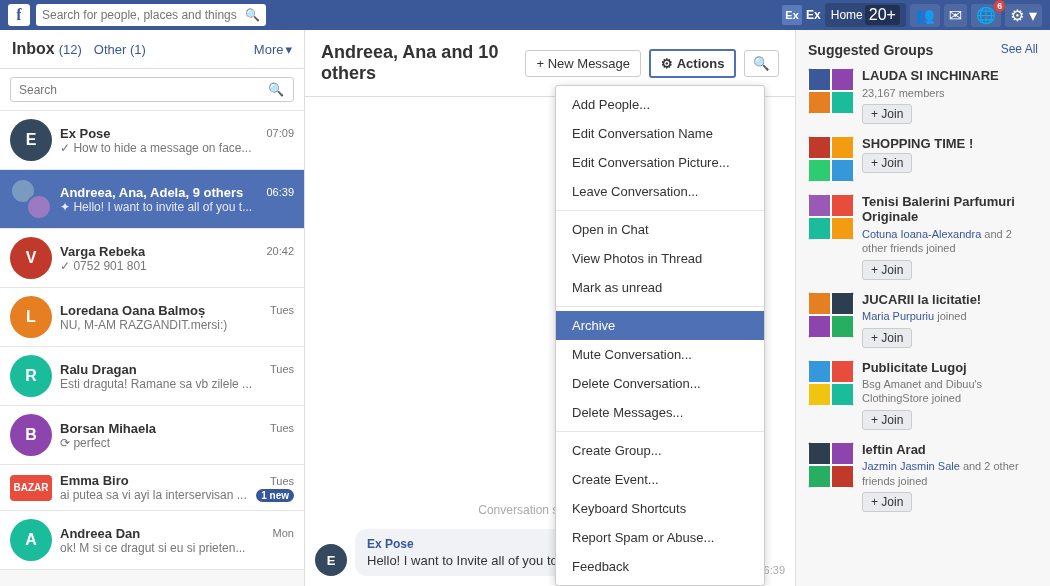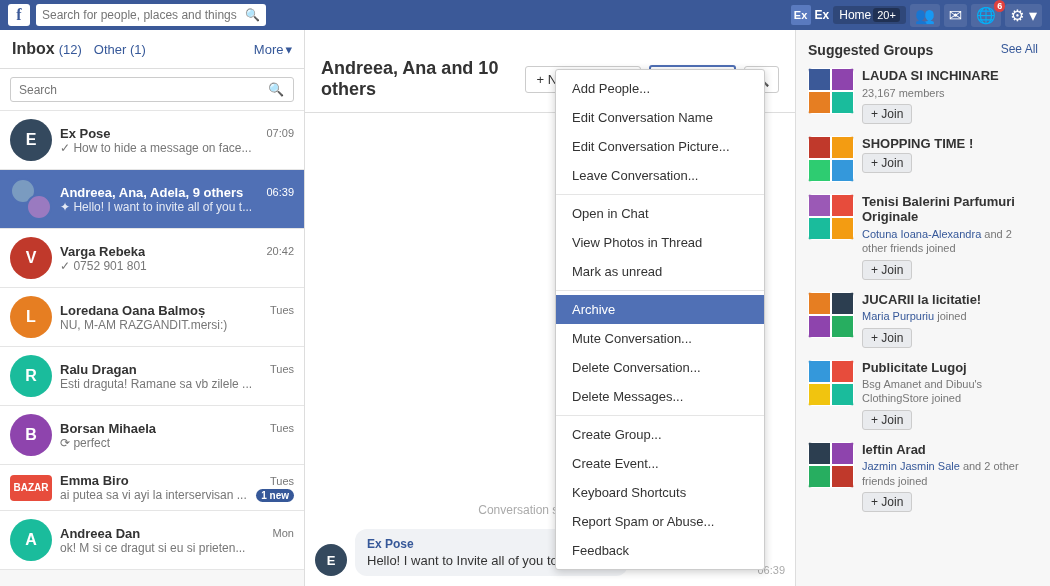--- a/index.html
+++ b/index.html
@@ -107,21 +107,20 @@
       flex: 1;
       display: flex;
       flex-direction: column;
       background: #fff;
       position: relative;
     }
     .convo-header {
       display: flex; align-items: center; padding: 12px 16px;
       border-bottom: 1px solid #ddd;
       background: #fff;
-      margin-top: 16px;
     }
     .convo-title { font-size: 18px; font-weight: bold; color: #333; flex: 1; }
     .convo-actions { display: flex; gap: 8px; align-items: center; }
     .btn-new-msg {
       background: #fff; border: 1px solid #ccc; border-radius: 3px;
       padding: 5px 10px; cursor: pointer; display: flex; align-items: center; gap: 4px;
       font-size: 13px; color: #333;
     }
     .btn-actions {
       background: #fff; border: 2px solid #5070b5; border-radius: 3px;
@@ -134,21 +133,21 @@
     .msg-bubble-row { display: flex; align-items: flex-end; gap: 8px; }
     .msg-bubble-avatar { width: 32px; height: 32px; border-radius: 50%; background: #aaa; flex-shrink: 0; overflow: hidden; }
     .msg-bubble { background: #f0f2f5; border-radius: 12px; padding: 8px 12px; max-width: 60%; }
     .msg-bubble .sender { font-weight: bold; color: #365899; font-size: 12px; margin-bottom: 2px; }
     .msg-bubble .text { font-size: 13px; color: #333; }
     .msg-bubble-time { font-size: 11px; color: #aaa; margin-left: auto; align-self: flex-end; }
 
     
     .dropdown-menu {
       position: absolute;
-      top: 39px;
+      top: 55px;
       right: 30px;
       width: 210px;
       background: #fff;
       border: 1px solid #ccc;
       border-radius: 3px;
       box-shadow: 0 2px 8px rgba(0,0,0,0.2);
       z-index: 100;
     }
     .dropdown-section { border-bottom: 1px solid #e5e5e5; padding: 4px 0; }
     .dropdown-section:last-child { border-bottom: none; }
@@ -203,21 +202,21 @@
     <span class="search-bar-icon">🔍</span>
   </div>
   <div class="nav-spacer"></div>
   <div class="nav-icons">
     <div class="nav-user">
       <div class="nav-avatar" style="background:#5a7abf;color:#fff;display:flex;align-items:center;justify-content:center;font-size:11px;font-weight:bold;border-radius:2px;">Ex</div>
       <span>Ex</span>
     </div>
     <div class="home-btn">
       <span>Home</span>
-      <span style="font-size:11px;background:rgba(0,0,0,0.3);border-radius:3px;padding:1px 4px;">20+</span>
+      <span style="font-size:16px;background:rgba(0,0,0,0.3);border-radius:3px;padding:1px 4px;">20+</span>
     </div>
     <div class="nav-icon-btn">👥</div>
     <div class="nav-icon-btn">✉</div>
     <div class="nav-icon-btn" style="position:relative;">
       🌐
       <span class="nav-badge">6</span>
     </div>
     <div class="nav-icon-btn">⚙ ▾</div>
   </div>
 </div>

